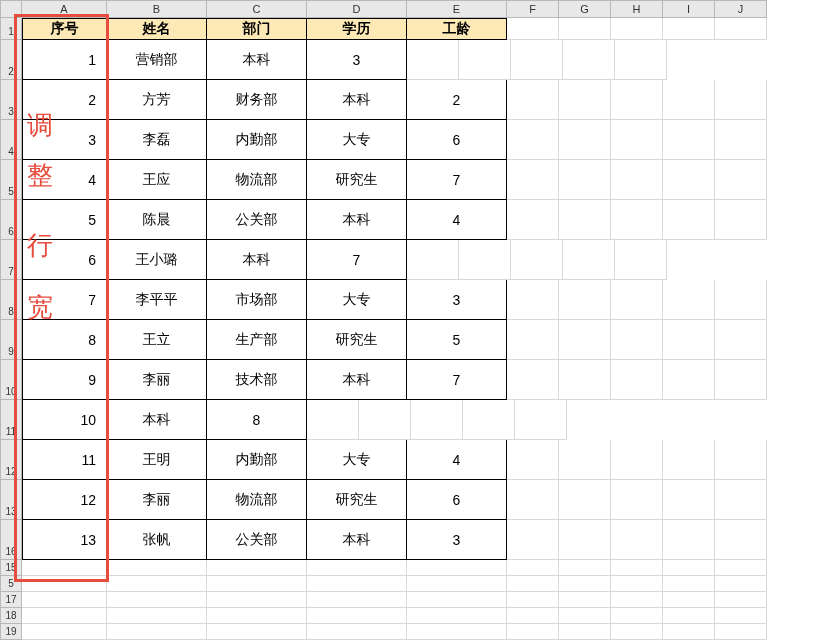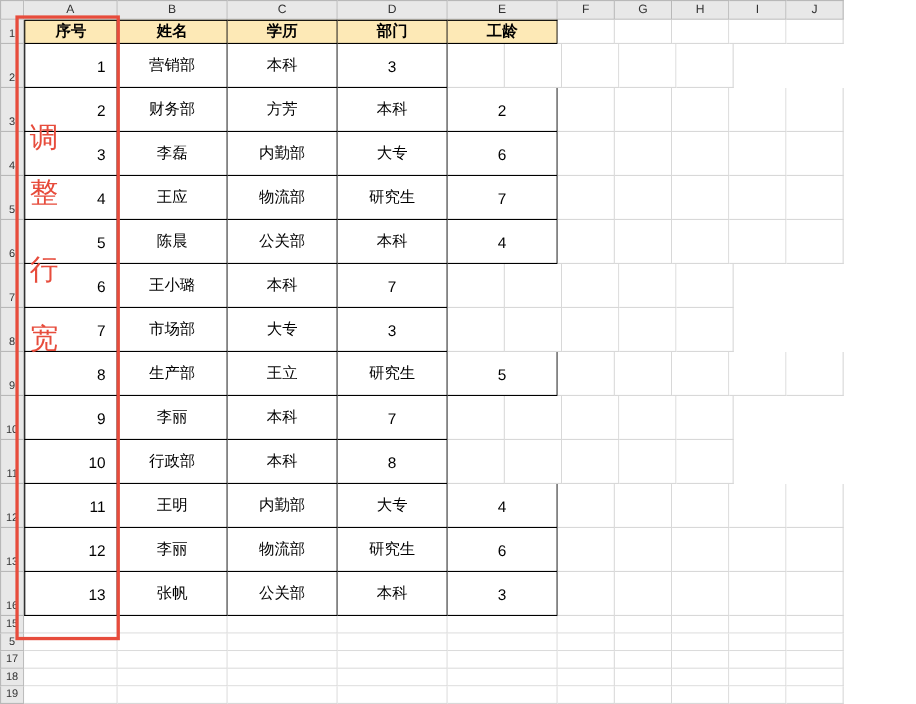--- a/index.html
+++ b/index.html
@@ -182,22 +182,22 @@
       <div class="row-header rh-small">17</div>
       <div class="row-header rh-small">18</div>
       <div class="row-header rh-small">19</div>
     </div>
 
     <div class="cells">
 
       <div class="cell-row">
         <div class="cell header-cell col-A row-hdr-h">序号</div>
         <div class="cell header-cell col-B row-hdr-h">姓名</div>
+        <div class="cell header-cell col-C row-hdr-h">部门</div>
         <div class="cell header-cell col-D row-hdr-h">学历</div>
-        <div class="cell header-cell col-C row-hdr-h">部门</div>
         <div class="cell header-cell col-E row-hdr-h">工龄</div>
         <div class="cell empty-cell col-narrow row-hdr-h"></div>
         <div class="cell empty-cell col-narrow row-hdr-h"></div>
         <div class="cell empty-cell col-narrow row-hdr-h"></div>
         <div class="cell empty-cell col-narrow row-hdr-h"></div>
         <div class="cell empty-cell col-narrow row-hdr-h"></div>
       </div>
 
       <div id="data-rows">
           <div class="cell-row">
@@ -206,22 +206,22 @@
             <div class="cell data-cell row-data-h col-D">本科</div>
             <div class="cell data-cell row-data-h col-E">3</div>
             <div class="cell empty-cell col-narrow row-data-h"></div>
             <div class="cell empty-cell col-narrow row-data-h"></div>
             <div class="cell empty-cell col-narrow row-data-h"></div>
             <div class="cell empty-cell col-narrow row-data-h"></div>
             <div class="cell empty-cell col-narrow row-data-h"></div>
           </div>
           <div class="cell-row">
             <div class="cell data-cell row-data-h col-A seq">2</div>
+            <div class="cell data-cell row-data-h col-B">方芳</div>
             <div class="cell data-cell row-data-h col-C">财务部</div>
-            <div class="cell data-cell row-data-h col-B">方芳</div>
             <div class="cell data-cell row-data-h col-D">本科</div>
             <div class="cell data-cell row-data-h col-E">2</div>
             <div class="cell empty-cell col-narrow row-data-h"></div>
             <div class="cell empty-cell col-narrow row-data-h"></div>
             <div class="cell empty-cell col-narrow row-data-h"></div>
             <div class="cell empty-cell col-narrow row-data-h"></div>
             <div class="cell empty-cell col-narrow row-data-h"></div>
           </div>
           <div class="cell-row">
             <div class="cell data-cell row-data-h col-A seq">3</div>
@@ -265,55 +265,56 @@
             <div class="cell data-cell row-data-h col-D">本科</div>
             <div class="cell data-cell row-data-h col-E">7</div>
             <div class="cell empty-cell col-narrow row-data-h"></div>
             <div class="cell empty-cell col-narrow row-data-h"></div>
             <div class="cell empty-cell col-narrow row-data-h"></div>
             <div class="cell empty-cell col-narrow row-data-h"></div>
             <div class="cell empty-cell col-narrow row-data-h"></div>
           </div>
           <div class="cell-row">
             <div class="cell data-cell row-data-h col-A seq">7</div>
+            <div class="cell data-cell row-data-h col-B">李平平</div>
             <div class="cell data-cell row-data-h col-C">市场部</div>
             <div class="cell data-cell row-data-h col-D">大专</div>
             <div class="cell data-cell row-data-h col-E">3</div>
             <div class="cell empty-cell col-narrow row-data-h"></div>
             <div class="cell empty-cell col-narrow row-data-h"></div>
             <div class="cell empty-cell col-narrow row-data-h"></div>
             <div class="cell empty-cell col-narrow row-data-h"></div>
             <div class="cell empty-cell col-narrow row-data-h"></div>
           </div>
           <div class="cell-row">
             <div class="cell data-cell row-data-h col-A seq">8</div>
+            <div class="cell data-cell row-data-h col-B">王立</div>
             <div class="cell data-cell row-data-h col-C">生产部</div>
-            <div class="cell data-cell row-data-h col-B">王立</div>
             <div class="cell data-cell row-data-h col-D">研究生</div>
             <div class="cell data-cell row-data-h col-E">5</div>
             <div class="cell empty-cell col-narrow row-data-h"></div>
             <div class="cell empty-cell col-narrow row-data-h"></div>
             <div class="cell empty-cell col-narrow row-data-h"></div>
             <div class="cell empty-cell col-narrow row-data-h"></div>
             <div class="cell empty-cell col-narrow row-data-h"></div>
           </div>
           <div class="cell-row">
             <div class="cell data-cell row-data-h col-A seq">9</div>
             <div class="cell data-cell row-data-h col-B">李丽</div>
+            <div class="cell data-cell row-data-h col-C">技术部</div>
             <div class="cell data-cell row-data-h col-D">本科</div>
             <div class="cell data-cell row-data-h col-E">7</div>
             <div class="cell empty-cell col-narrow row-data-h"></div>
             <div class="cell empty-cell col-narrow row-data-h"></div>
             <div class="cell empty-cell col-narrow row-data-h"></div>
             <div class="cell empty-cell col-narrow row-data-h"></div>
             <div class="cell empty-cell col-narrow row-data-h"></div>
           </div>
           <div class="cell-row">
             <div class="cell data-cell row-data-h col-A seq">10</div>
-            <div class="cell data-cell row-data-h col-C">行政部</div>
             <div class="cell data-cell row-data-h col-D">本科</div>
             <div class="cell data-cell row-data-h col-E">8</div>
             <div class="cell empty-cell col-narrow row-data-h"></div>
             <div class="cell empty-cell col-narrow row-data-h"></div>
             <div class="cell empty-cell col-narrow row-data-h"></div>
             <div class="cell empty-cell col-narrow row-data-h"></div>
             <div class="cell empty-cell col-narrow row-data-h"></div>
           </div>
           <div class="cell-row">
             <div class="cell data-cell row-data-h col-A seq">11</div>

